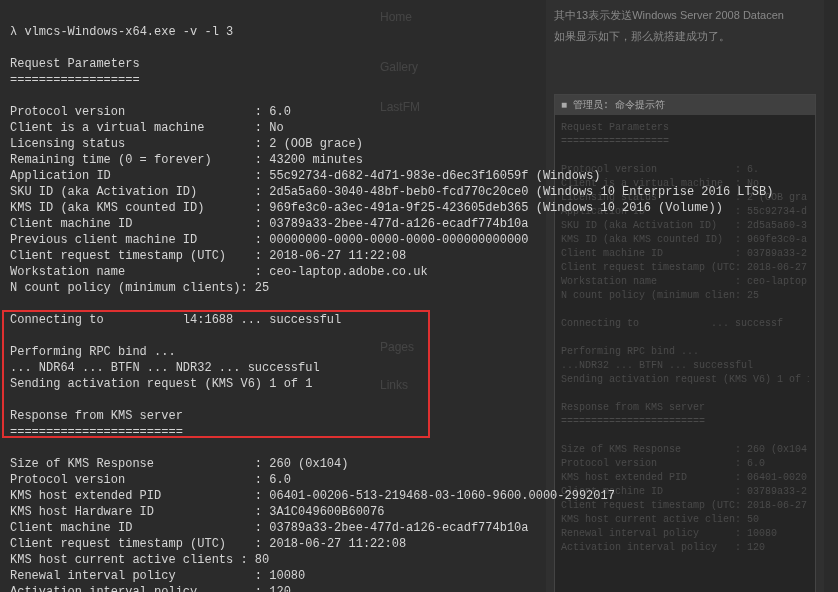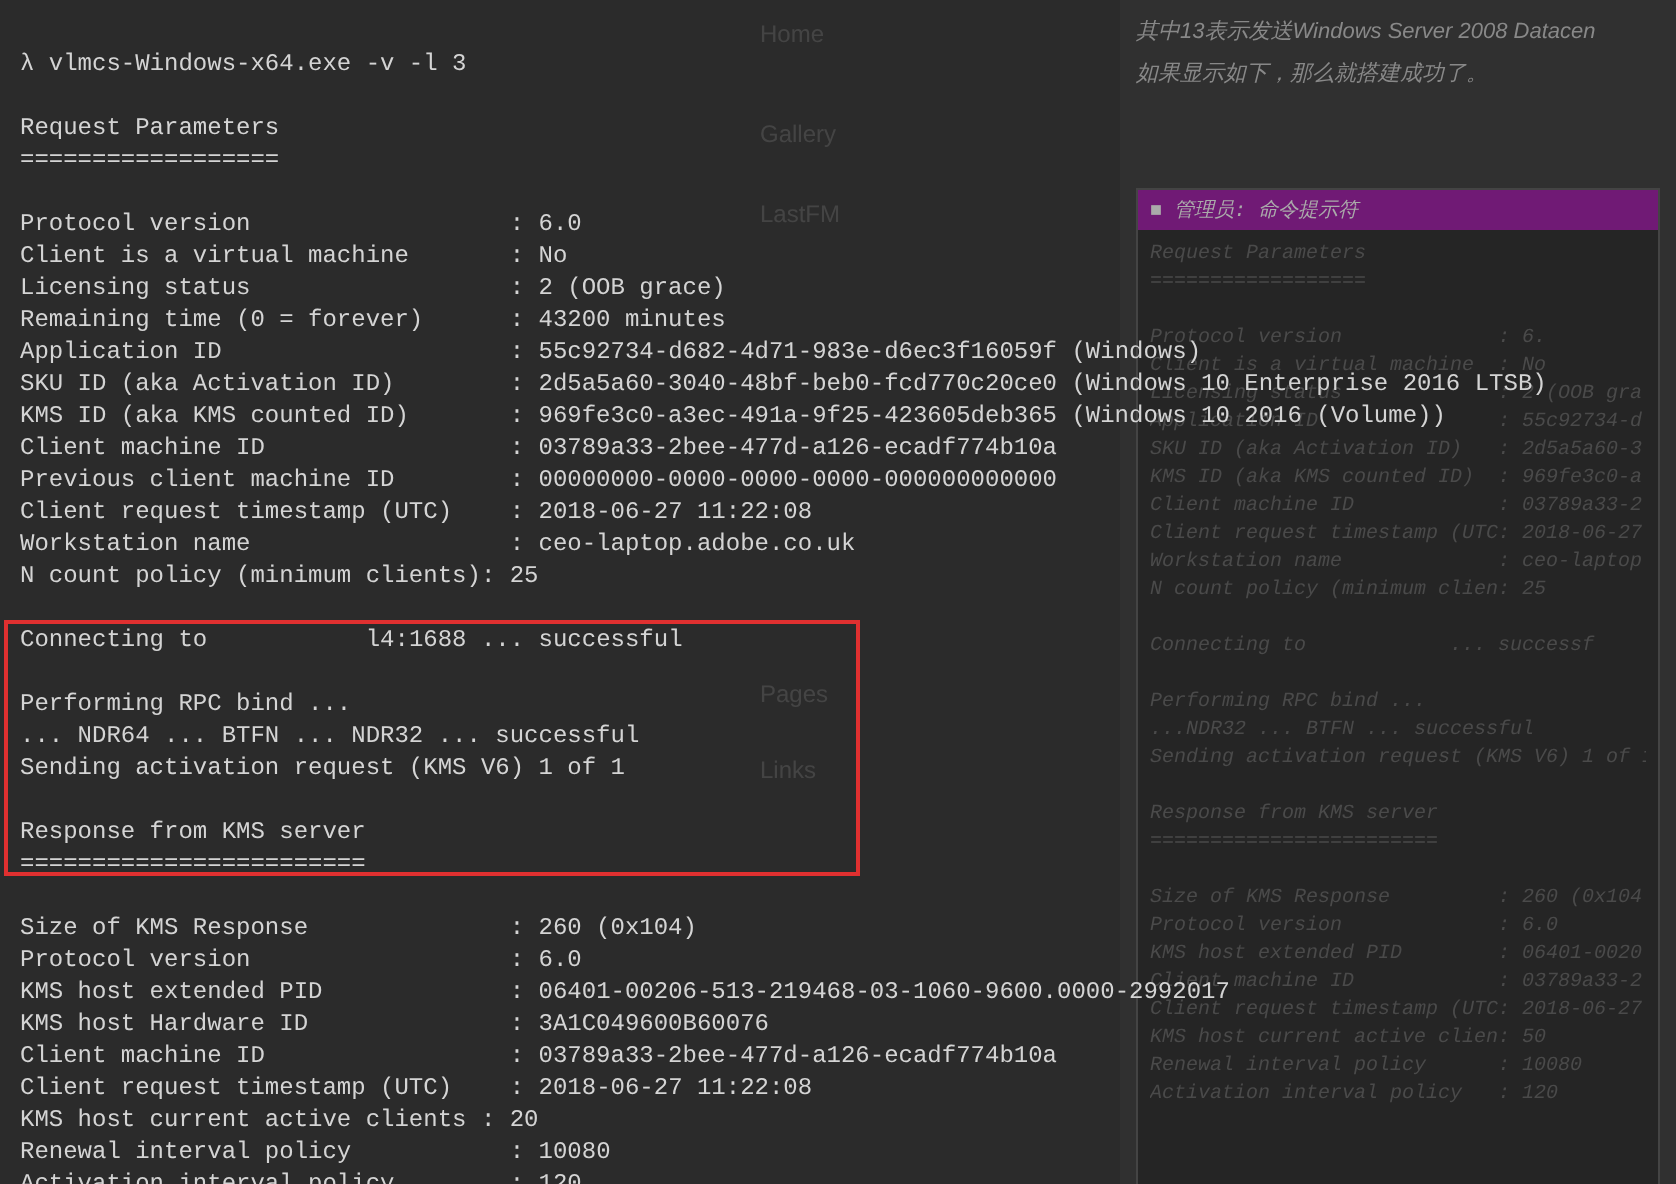--- a/index.html
+++ b/index.html
@@ -39,42 +39,41 @@
     pointer-events: none;
   }
   .nav-item {
     position: absolute;
     color: #aaa;
     font-family: Arial, sans-serif;
     font-size: 12px;
   }
   .right-panel {
     position: absolute;
-    right: 0;
+    right: 14px;
     top: 0;
     width: 278px;
     height: 592px;
     background: #303030;
     z-index: 0;
     color: #555;
     font-size: 10px;
     padding: 8px;
     overflow: hidden;
-    font-style: italic;
   }
   .right-text { color: #888; font-family: Arial, sans-serif; margin-bottom: 6px; font-size: 11px; }
   .right-mini {
     background: #252525;
     border: 1px solid #444;
     margin-top: 50px;
     padding: 6px;
     height: 500px;
   }
   .right-mini-title {
-    background: #701a75;
+    background: #404040;
     color: #aaa;
     padding: 3px 6px;
     margin: -6px -6px 6px -6px;
     font-size: 10px;
   }
   .mini-line { color: #4a4a4a; line-height: 14px; white-space: pre; overflow: hidden; }
 </style>
 </head>
 <body>
 
@@ -152,18 +151,18 @@
 
 <span>Response from KMS server</span>
 <span>========================</span>
 
 <span><span>Size of KMS Response</span>              : <span>260 (0x104)</span></span>
 <span><span>Protocol version</span>                  : <span>6.0</span></span>
 <span><span>KMS host extended PID</span>             : <span>06401-00206-513-219468-03-1060-9600.0000-2992017</span></span>
 <span><span>KMS host Hardware ID</span>              : <span>3A1C049600B60076</span></span>
 <span><span>Client machine ID</span>                 : <span>03789a33-2bee-477d-a126-ecadf774b10a</span></span>
 <span><span>Client request timestamp (UTC)</span>    : <span>2018-06-27 11:22:08</span></span>
-<span><span>KMS host current active clients</span> : <span>20</span></span>
+<span><span>KMS host current active clients</span> : <span>80</span></span>
 <span><span>Renewal interval policy</span>           : <span>10080</span></span>
 <span><span>Activation interval policy</span>        : <span>120</span></span>
 </div>
 
 <div class="highlight-box"></div>
 
 </body></html>

